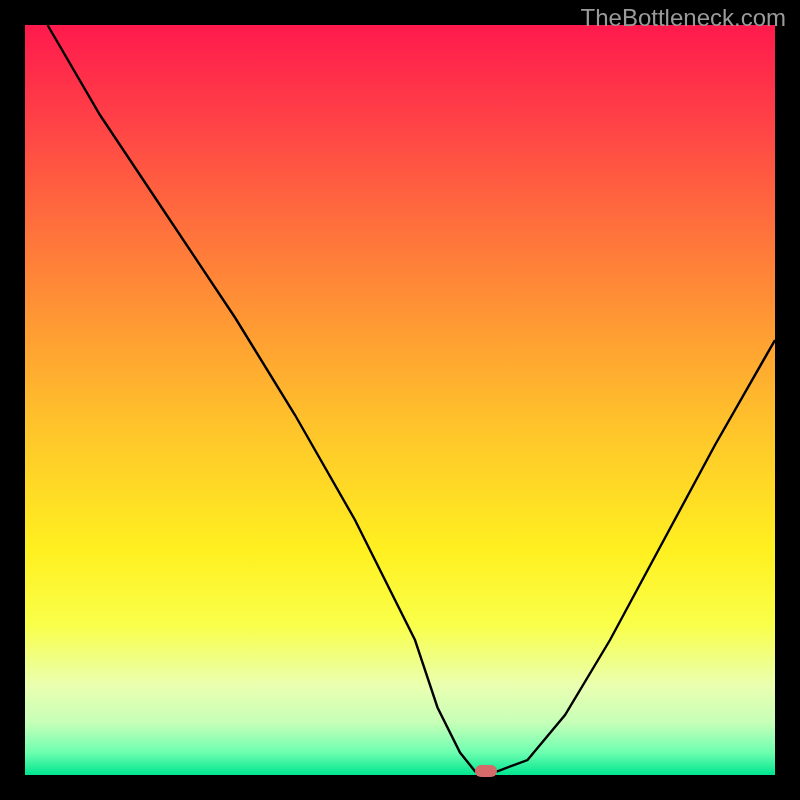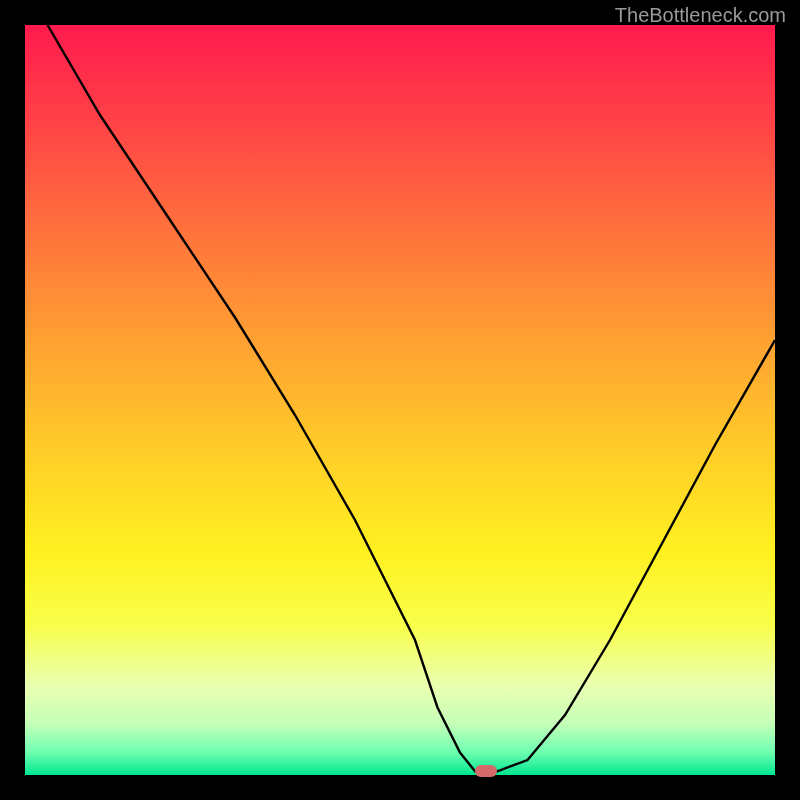--- a/index.html
+++ b/index.html
@@ -8,21 +8,21 @@
     height: 800px;
     background: #000;
     position: relative;
     font-family: Arial, sans-serif;
   }
   .watermark {
     position: absolute;
     top: 4px;
     right: 14px;
     color: #9a9a9a;
-    font-size: 20px;
+    font-size: 24px;
     font-weight: 500;
     z-index: 5;
   }
   .plot-frame {
     position: absolute;
     left: 25px;
     top: 25px;
     width: 750px;
     height: 750px;
     background: #000;

